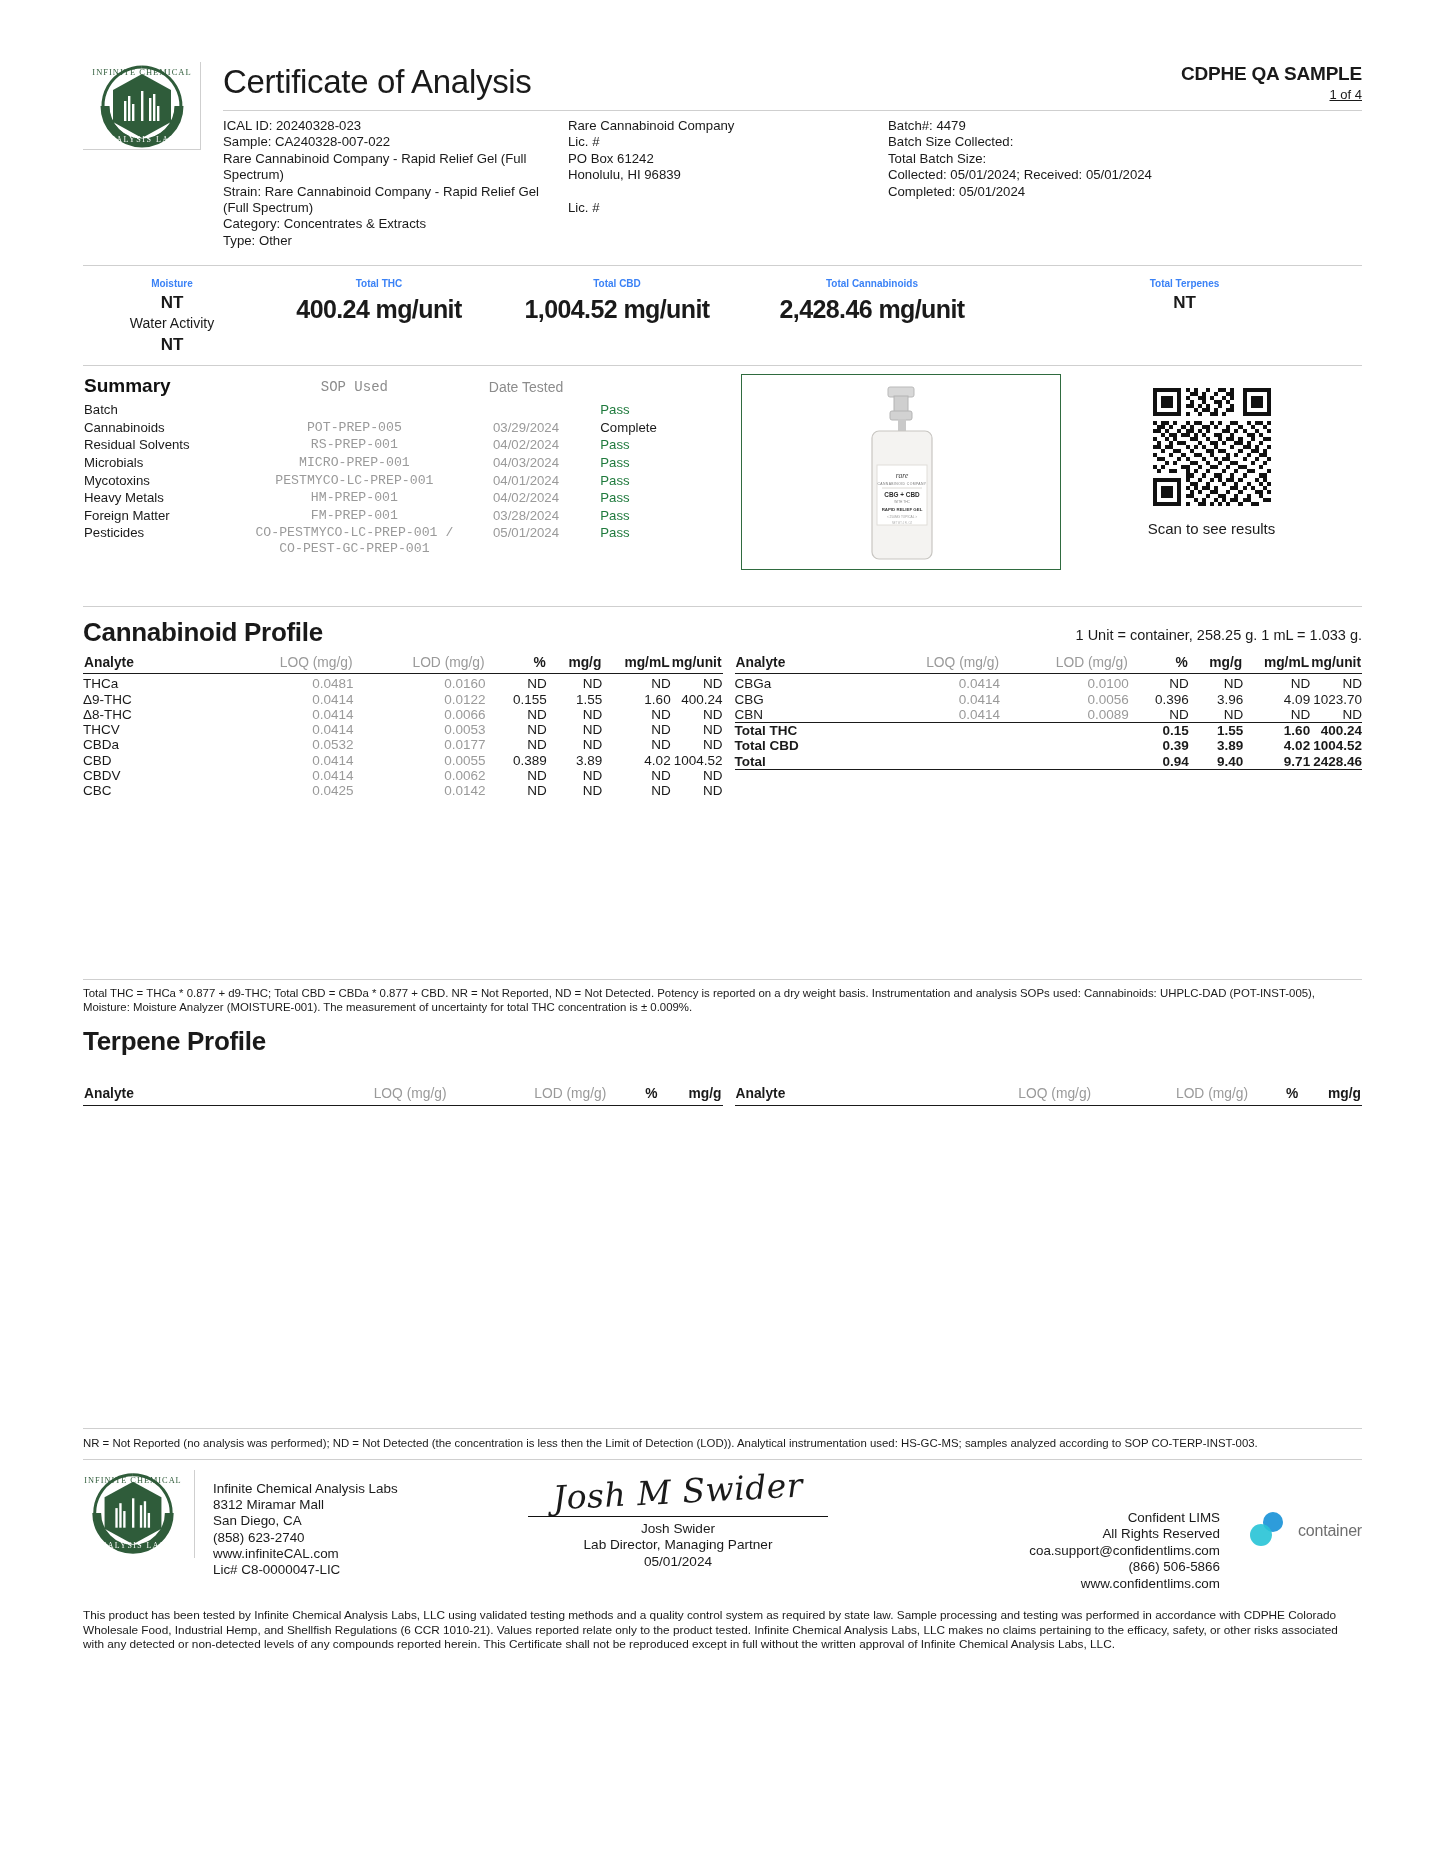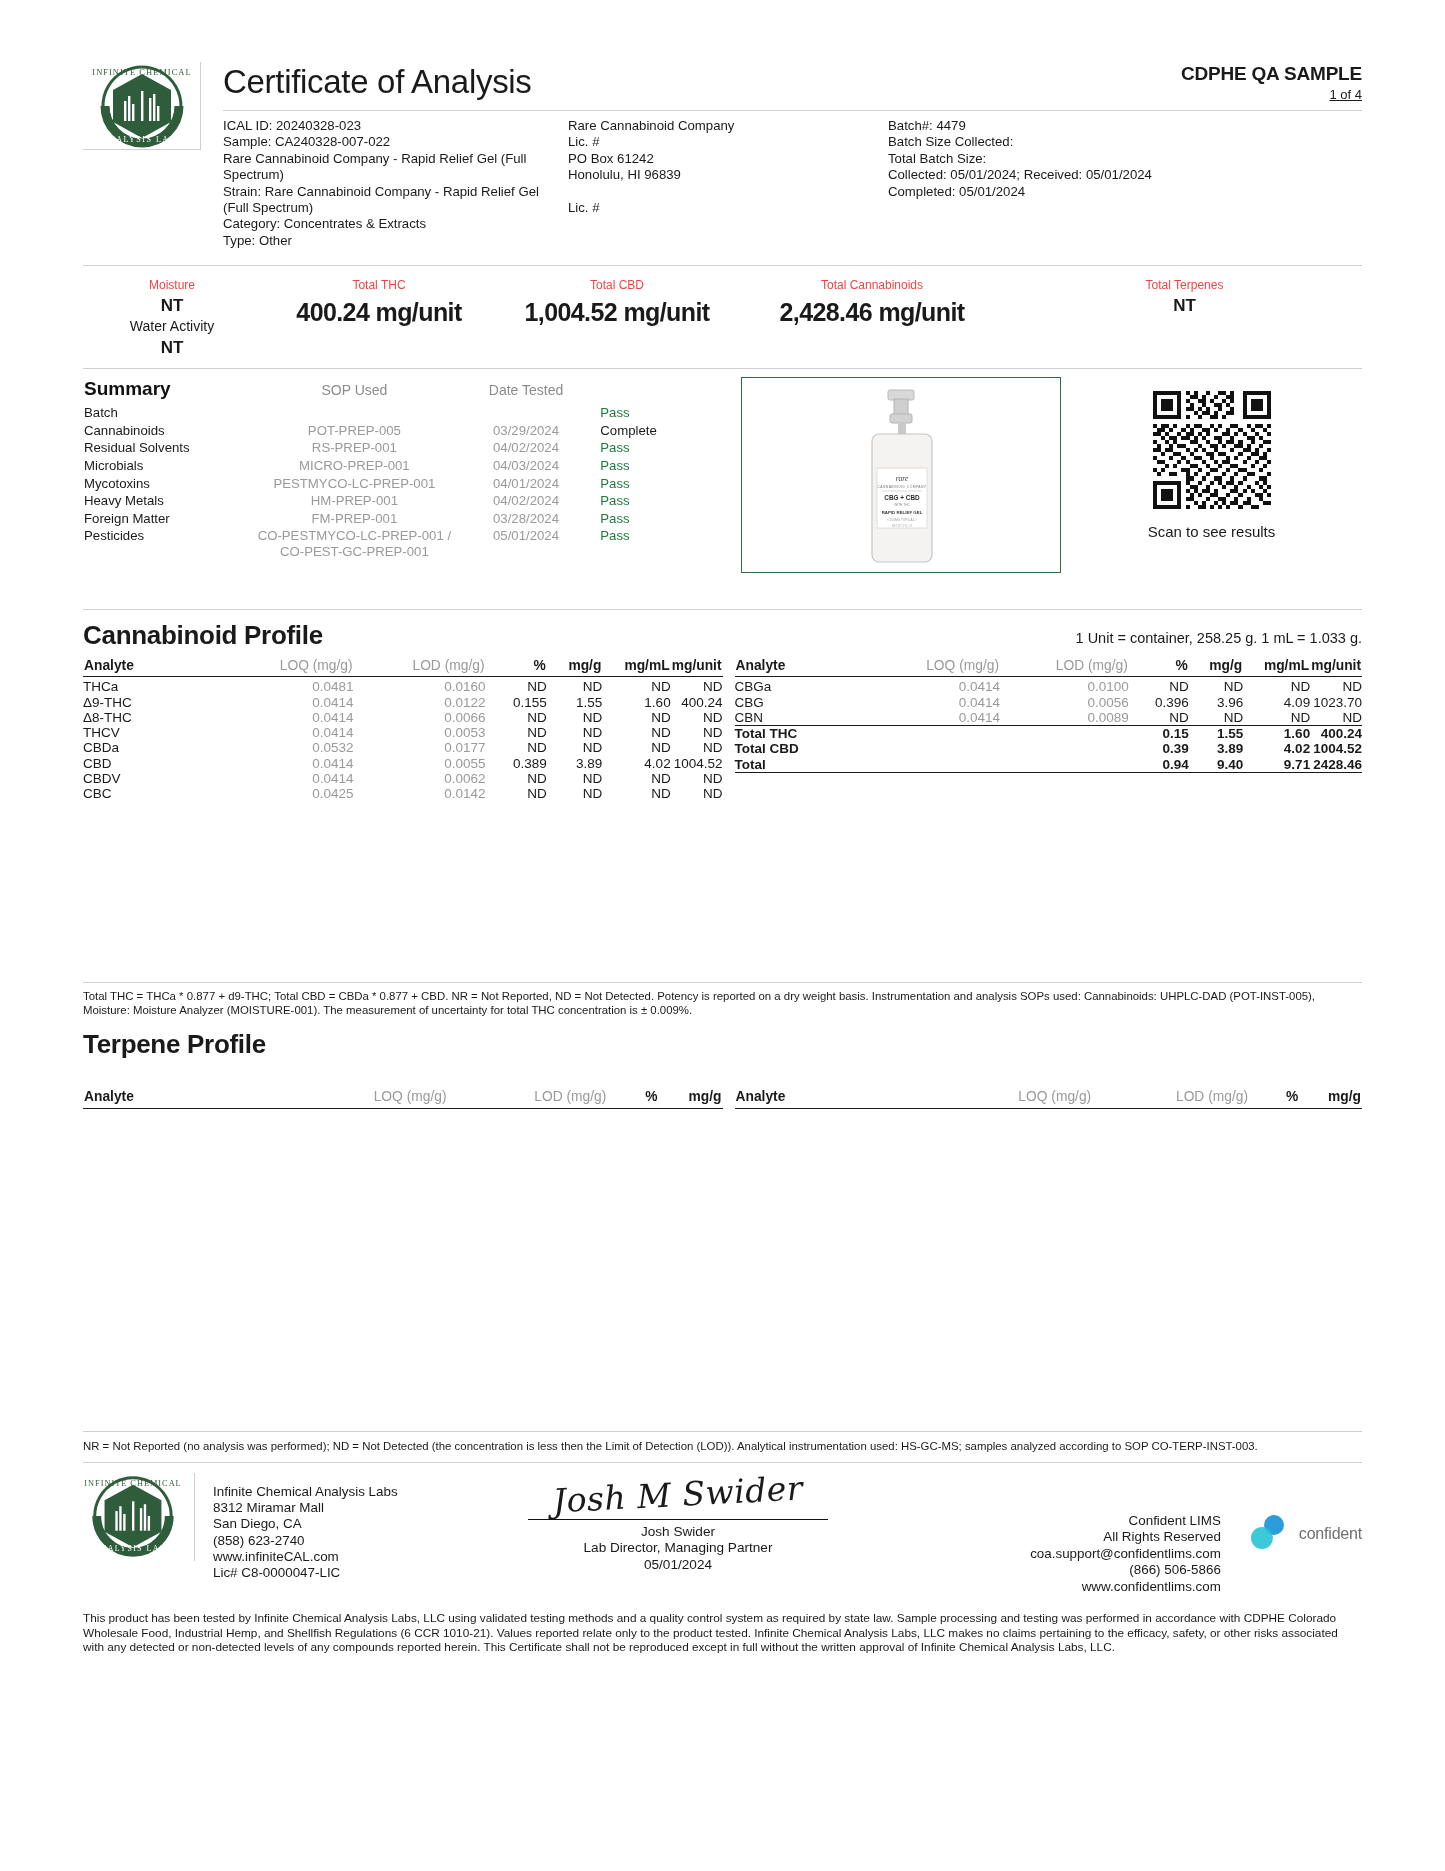--- a/index.html
+++ b/index.html
@@ -65,21 +65,21 @@
   .meta-gap { height: 16px; }
 
   
   .band-rule { border-top: 1px solid #cfcfcf; margin-top: 16px; }
   .band {
     display: flex;
     padding-top: 12px;
     padding-bottom: 10px;
   }
   .band-cell { text-align: center; }
-  .band-label { font-size: 12px; font-weight: 400; color: #ef4444; }
+  .band-label { font-size: 10px; font-weight: 700; color: #3b82f6; }
   .band-big { font-size: 25px; font-weight: 700; letter-spacing: -0.6px; margin-top: 6px; }
   .band-nt { font-size: 17px; font-weight: 700; margin-top: 4px; }
   .band-sub { font-size: 14px; margin-top: 2px; }
   .bc-moisture { width: 178px; }
   .bc-thc { width: 236px; }
   .bc-cbd { width: 240px; }
   .bc-cann { width: 270px; }
   .bc-terp { flex: 1; }
 
   
@@ -96,21 +96,21 @@
   }
   .sum-table th.sum-h-title {
     text-align: left;
     color: #111;
     font-size: 19px;
     font-weight: 700;
     padding-bottom: 4px;
   }
   .sum-table td { vertical-align: top; line-height: 15.6px; }
   .td-test { width: 160px; color: #1a1a1a; }
-  .td-sop { width: 210px; text-align: center; color: #9a9a9a; }
+  .td-sop { width: 210px; text-align: center; color: #9a9a9a; font-family: Liberation Mono, monospace; }
   .td-date { width: 125px; text-align: center; color: #9a9a9a; }
   .td-stat { width: 120px; color: #1f7a3d; padding-left: 10px; }
   .td-stat.dark { color: #1a1a1a; }
 
   .prod-img-box {
     width: 318px;
     height: 194px;
     border: 1px solid #2f6b3f;
     margin-left: 18px;
     position: relative;
@@ -905,20 +905,20 @@
       <div>All Rights Reserved</div>
       <div>coa.support@confidentlims.com</div>
       <div>(866) 506-5866</div>
       <div>www.confidentlims.com</div>
     </div>
     <div class="conf-brand">
       <svg width="46" height="44" viewBox="0 0 46 44">
         <circle cx="27" cy="13" r="10" fill="#2d9cdb"></circle>
         <circle cx="15" cy="26" r="11" fill="#27c3d6" opacity="0.9"></circle>
       </svg>
-      <span class="conf-word">confident</span>
+      <span class="conf-word">container</span>
     </div>
   </div>
 
   <div class="legal">This product has been tested by Infinite Chemical Analysis Labs, LLC using validated testing methods and a quality control system as required by state law. Sample processing and testing was performed in accordance with CDPHE Colorado Wholesale Food, Industrial Hemp, and Shellfish Regulations (6 CCR 1010-21). Values reported relate only to the product tested. Infinite Chemical Analysis Labs, LLC makes no claims pertaining to the efficacy, safety, or other risks associated with any detected or non-detected levels of any compounds reported herein. This Certificate shall not be reproduced except in full without the written approval of Infinite Chemical Analysis Labs, LLC.</div>
 
  </div>
 </div>
 
 </body></html>

